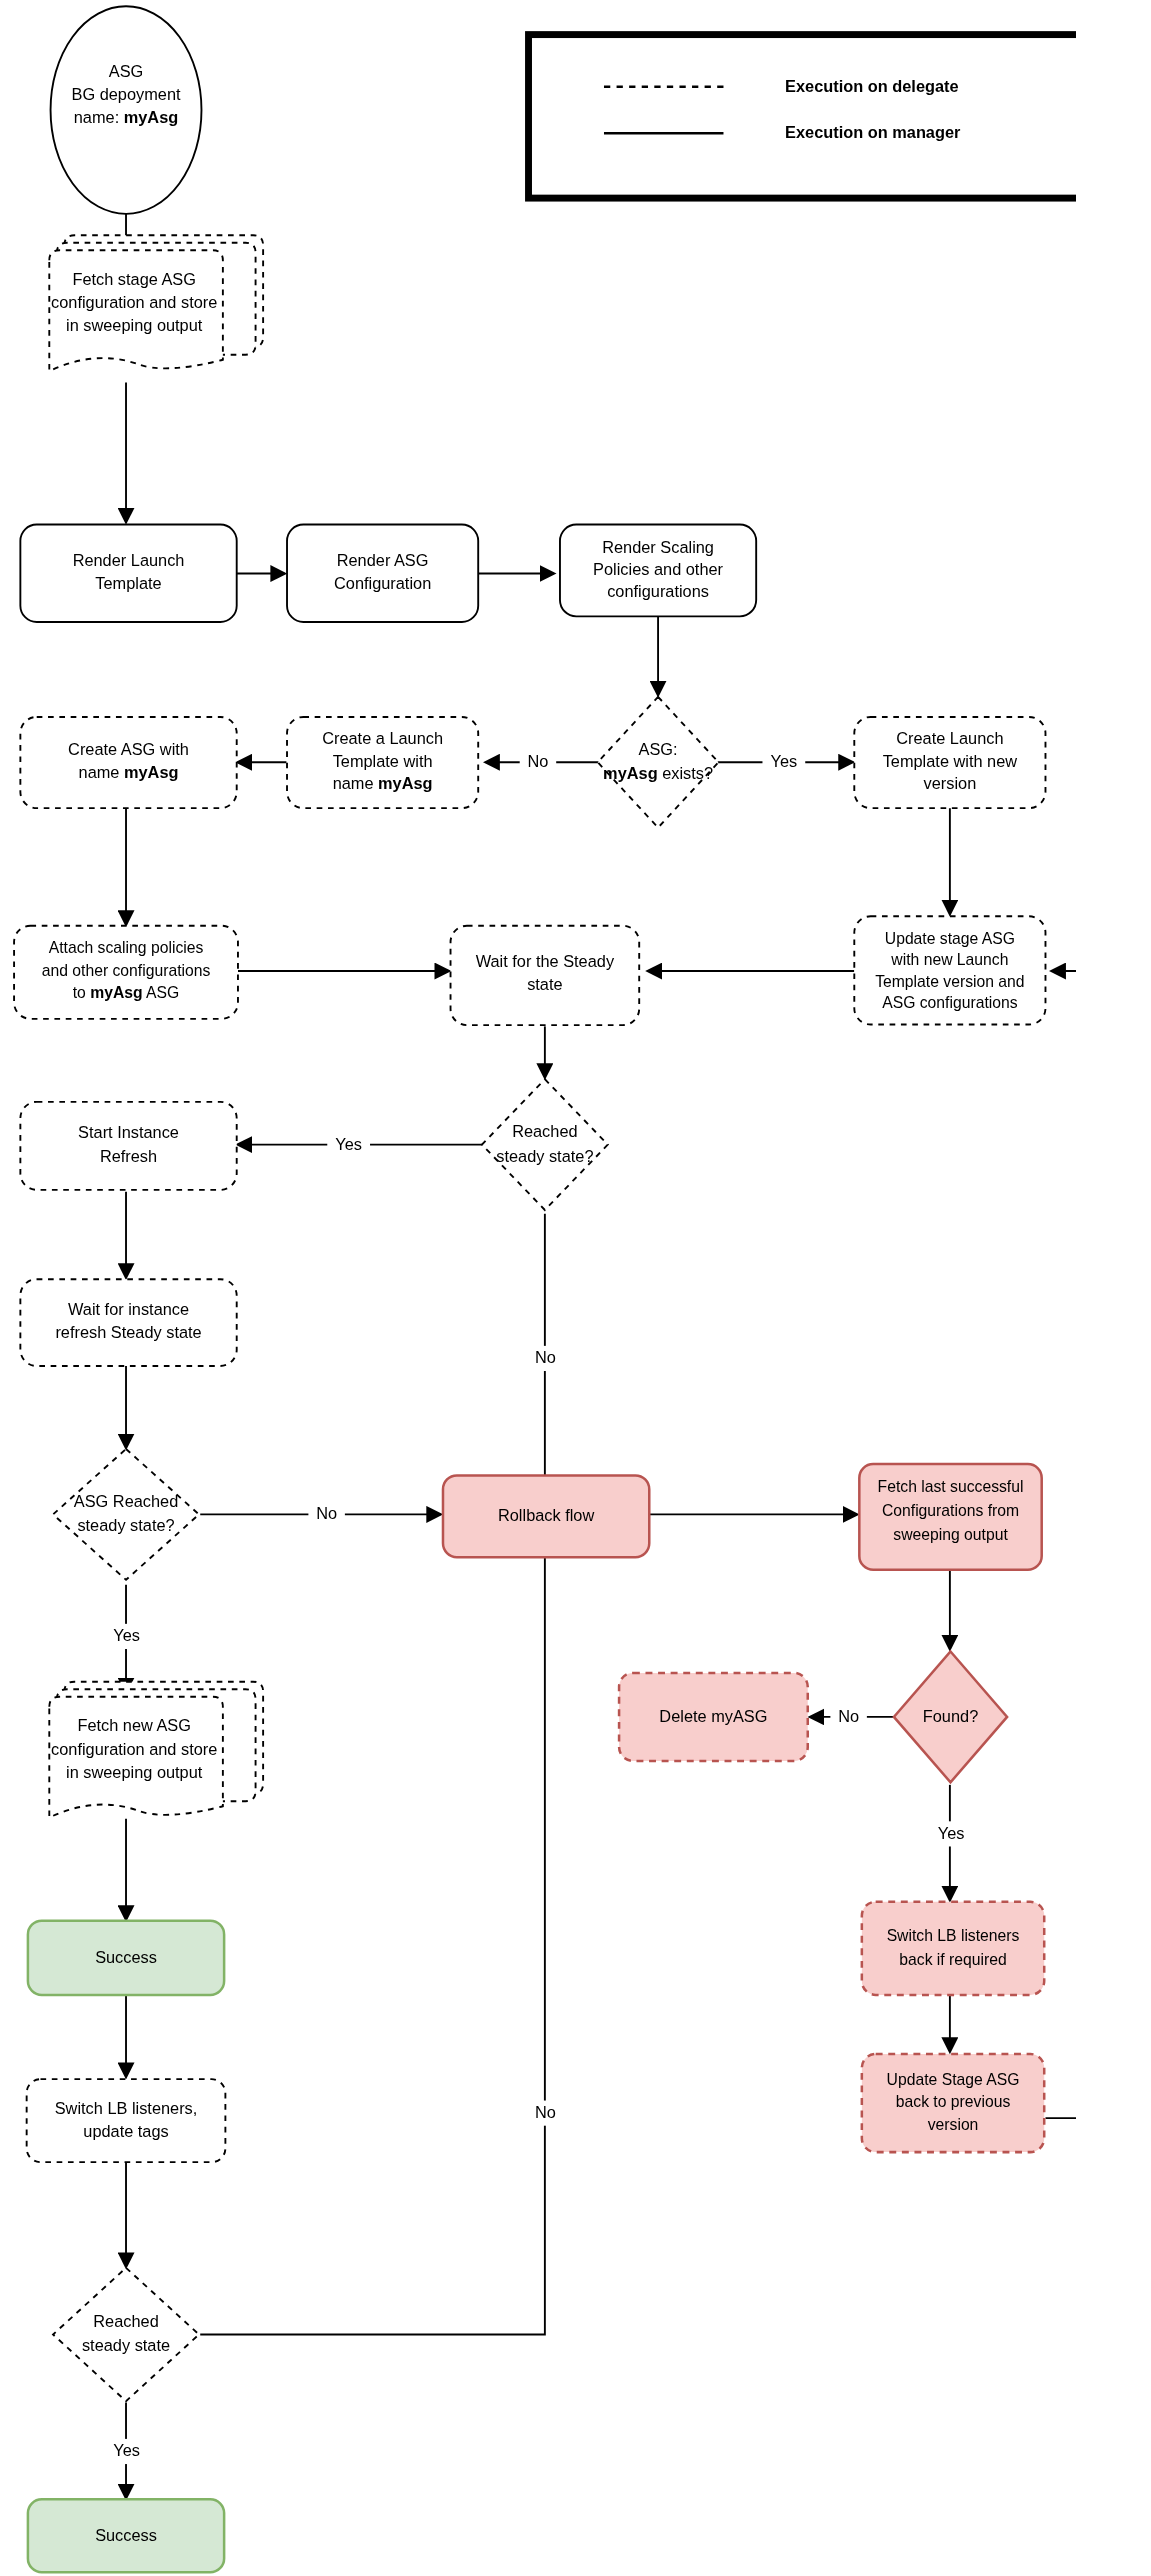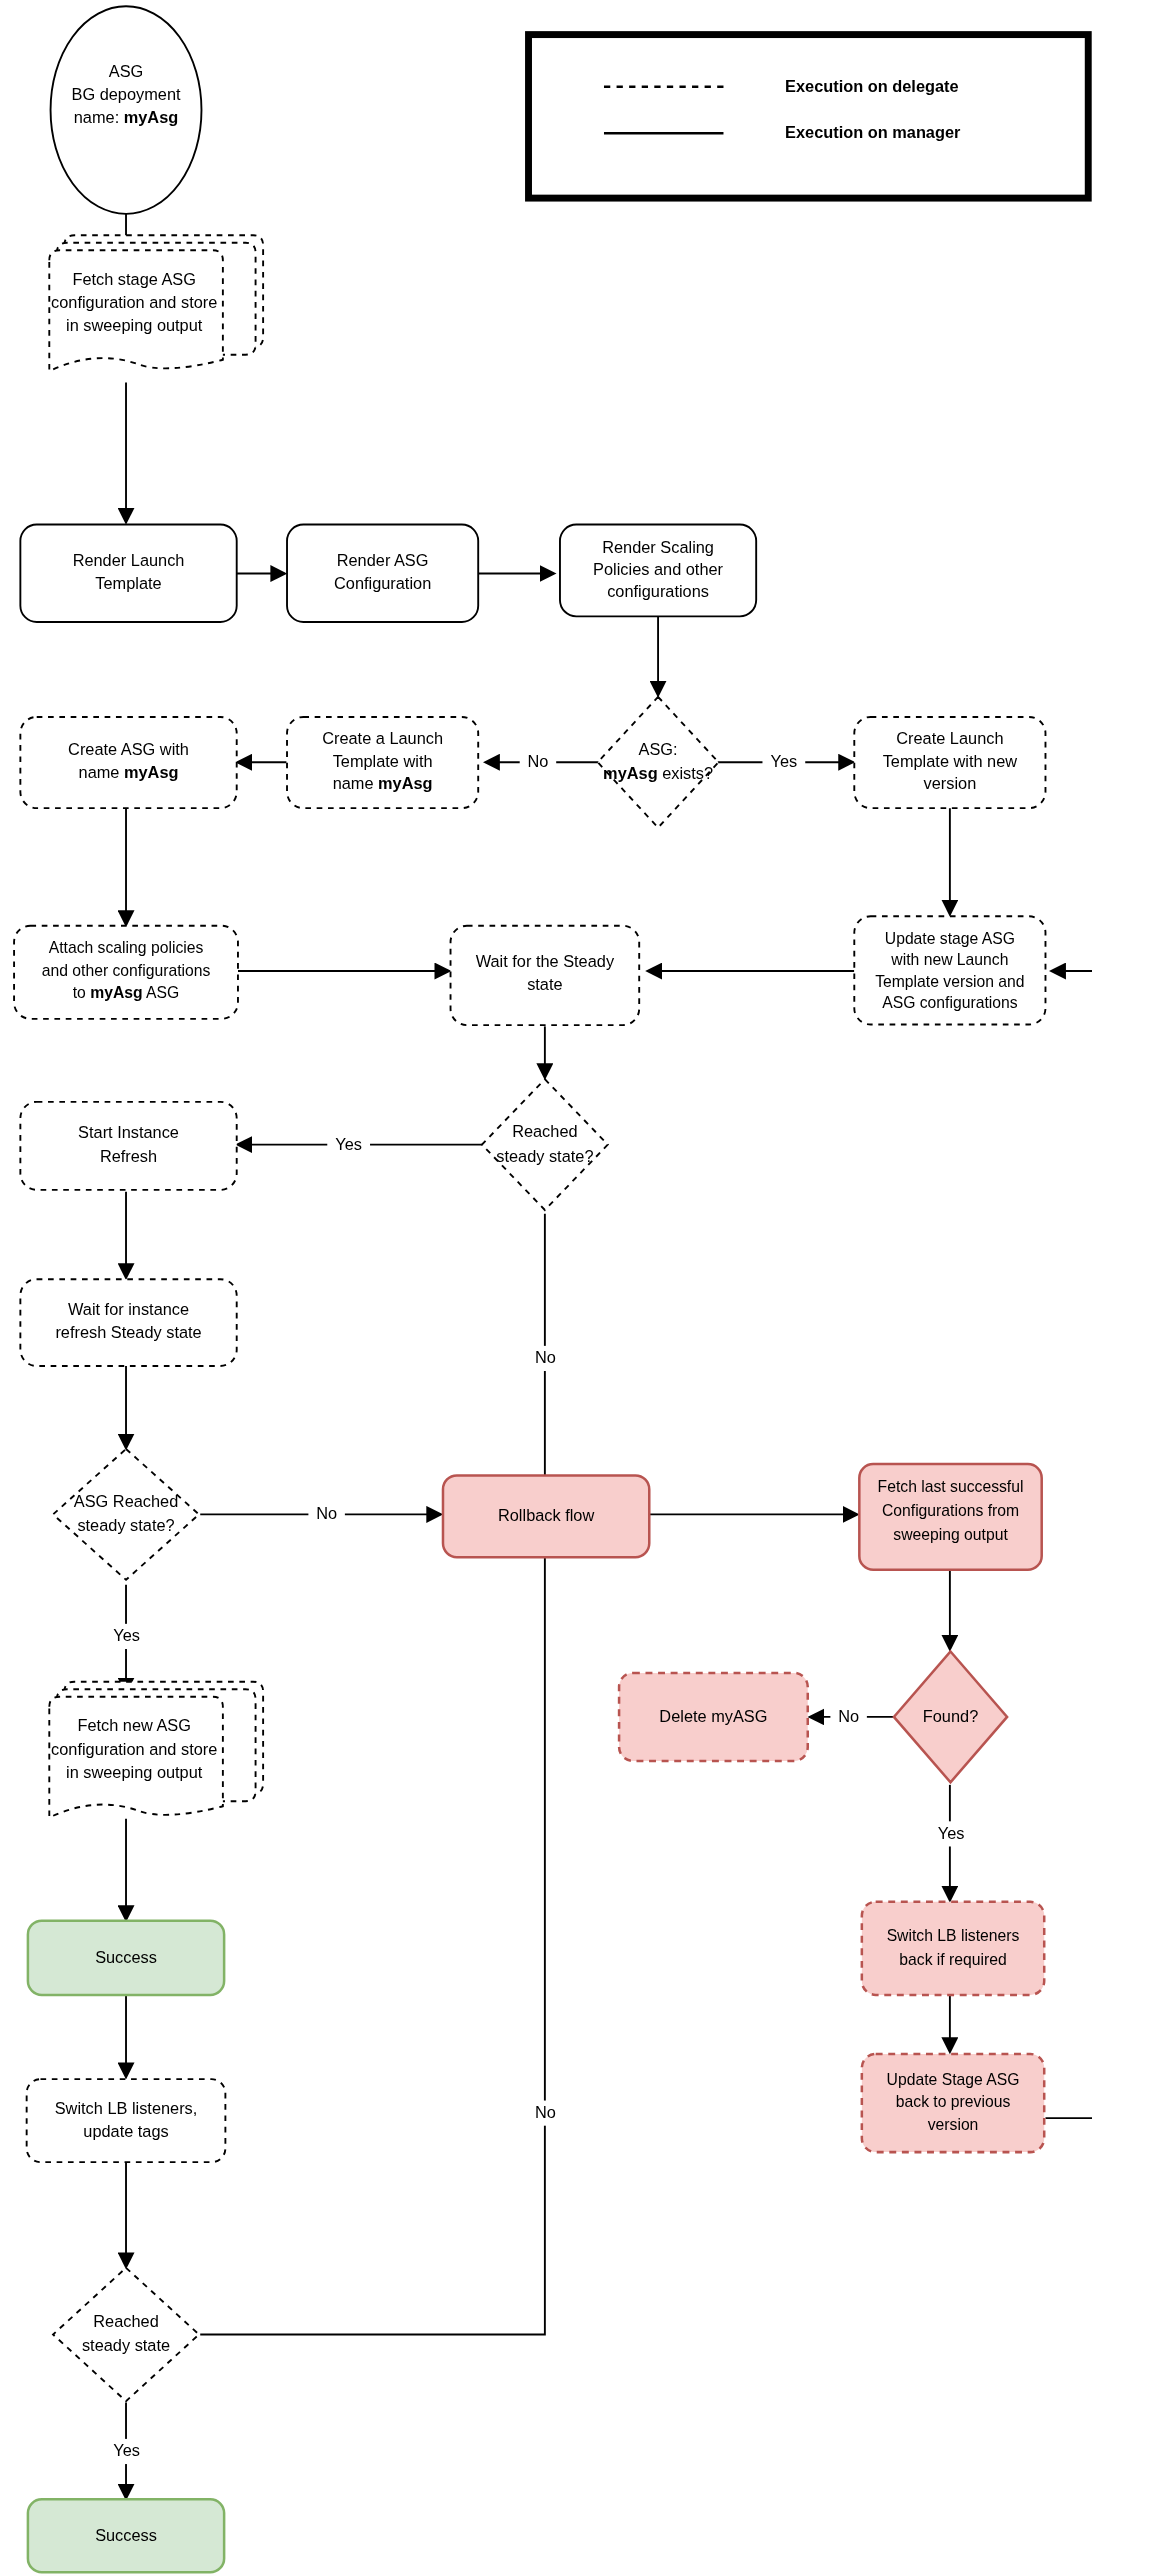--- a/index.html
+++ b/index.html
@@ -1,17 +1,17 @@
 <!DOCTYPE html>
 <html style="font-size:10px"><head>
 <meta charset="utf-8">
 <style>
   html,body{margin:0;padding:0;background:#ffffff;}
   body{font-family:"Liberation Sans",sans-serif;}
-  #root{position:relative;width:1076px;height:2576px;background:#fff;overflow:hidden;padding-left:16px;}
+  #root{position:relative;width:1076px;height:2576px;background:#fff;overflow:hidden;}
   svg#flow{position:absolute;inset:0;width:1152px;height:2576px;display:block;}
   .nodeText{font-family:"Liberation Sans",sans-serif;font-size:26px;fill:#000;text-anchor:middle;dominant-baseline:middle;}
   .nodeText.sm{font-size:25px;}
   .edgeLabel{font-family:"Liberation Sans",sans-serif;font-size:26px;fill:#000;text-anchor:middle;dominant-baseline:middle;}
   .legendText{font-family:"Liberation Sans",sans-serif;font-size:26px;fill:#000;font-weight:bold;text-anchor:start;dominant-baseline:middle;}
   .b{font-weight:bold;}
 </style>
 </head>
 <body>
 

